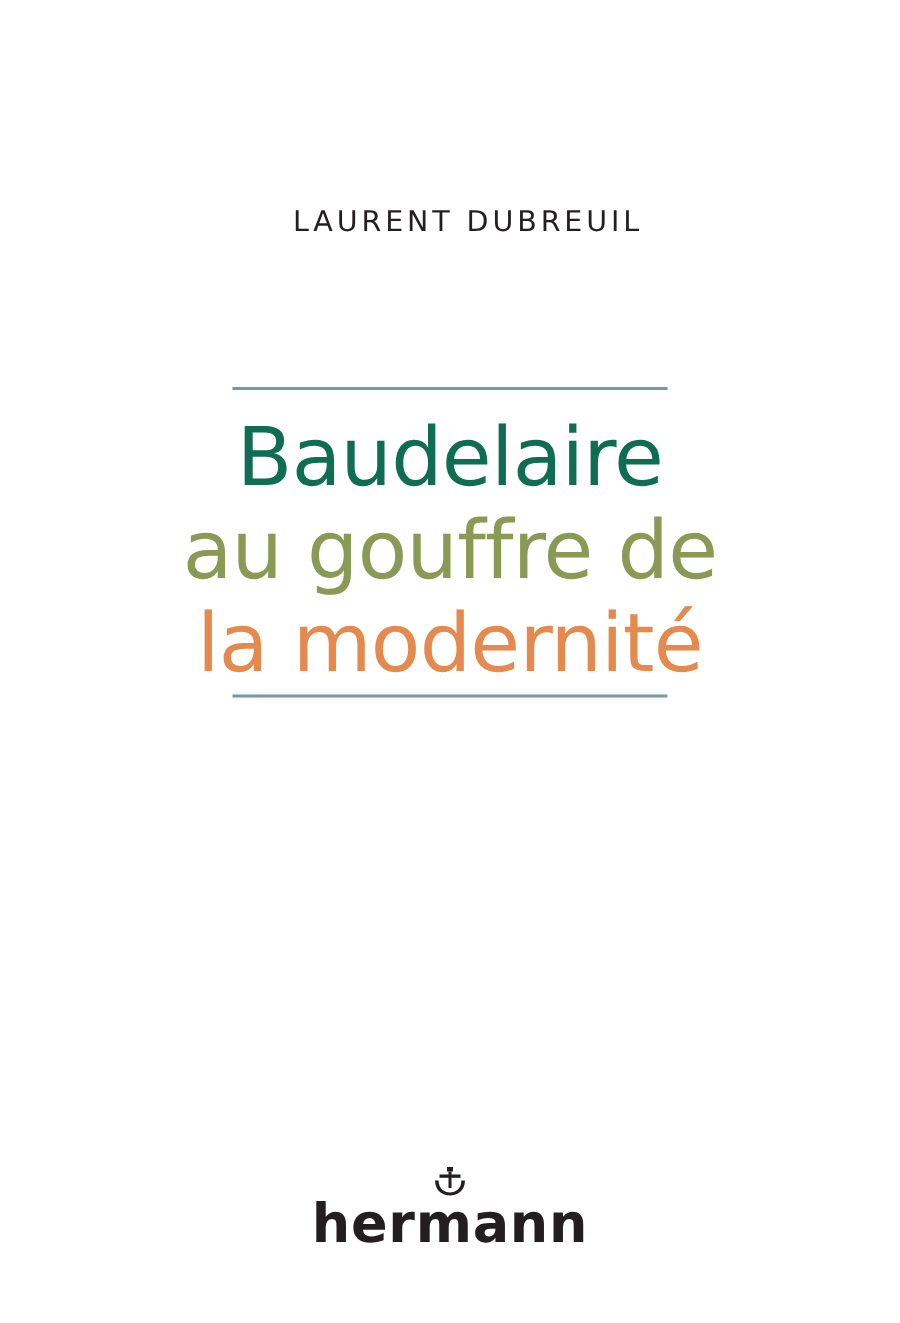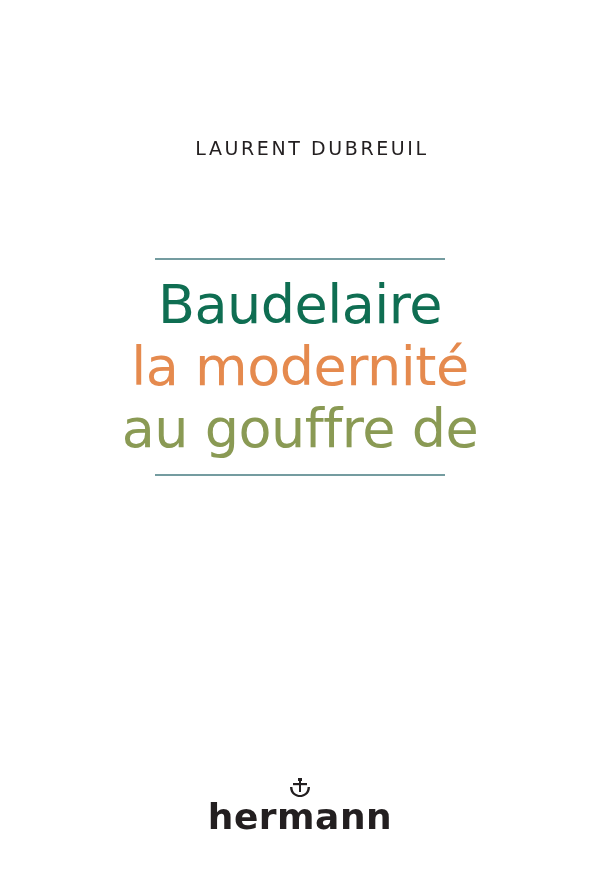--- a/index.html
+++ b/index.html
@@ -52,21 +52,21 @@
     background: #5c8b8f;
     margin: 0 auto;
     opacity: 0.85;
   }
 
   .rule-bottom {
     margin-top: 0;
   }
 
   .title-lines {
-    padding: 14px 0 14px 0;
+    padding: 14px 0 3px 0;
   }
 
   .title-line {
     display: block;
     font-family: "DejaVu Sans", sans-serif;
     font-weight: 400;
     font-size: 54px;
     line-height: 1.15;
     letter-spacing: -0.5px;
   }
@@ -114,22 +114,22 @@
 
 <div class="cover">
 
   <div class="author">LAURENT DUBREUIL</div>
 
   <div class="title-block">
     <div class="rule rule-top"></div>
 
     <div class="title-lines">
       <span class="title-line title-line-1">Baudelaire</span>
+      <span class="title-line title-line-2">au gouffre de</span>
       <span class="title-line title-line-3">la modernité</span>
-      <span class="title-line title-line-2">au gouffre de</span>
     </div>
 
     <div class="rule rule-bottom"></div>
   </div>
 
   <div class="publisher">
     <span class="pub-mark">
       <svg width="26" height="20" viewBox="0 0 26 20" xmlns="http://www.w3.org/2000/svg">
         <rect x="11" y="0" width="4" height="3" fill="#231f20"></rect>
         <rect x="12" y="3" width="2" height="11" fill="#231f20"></rect>

